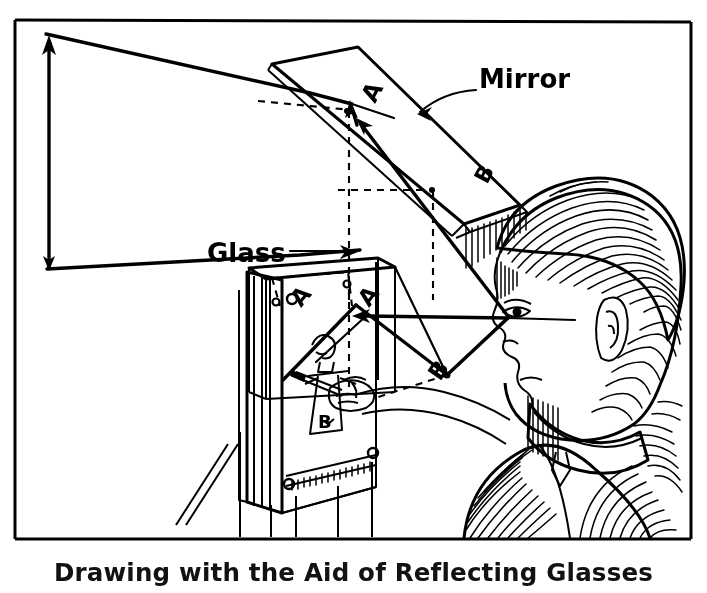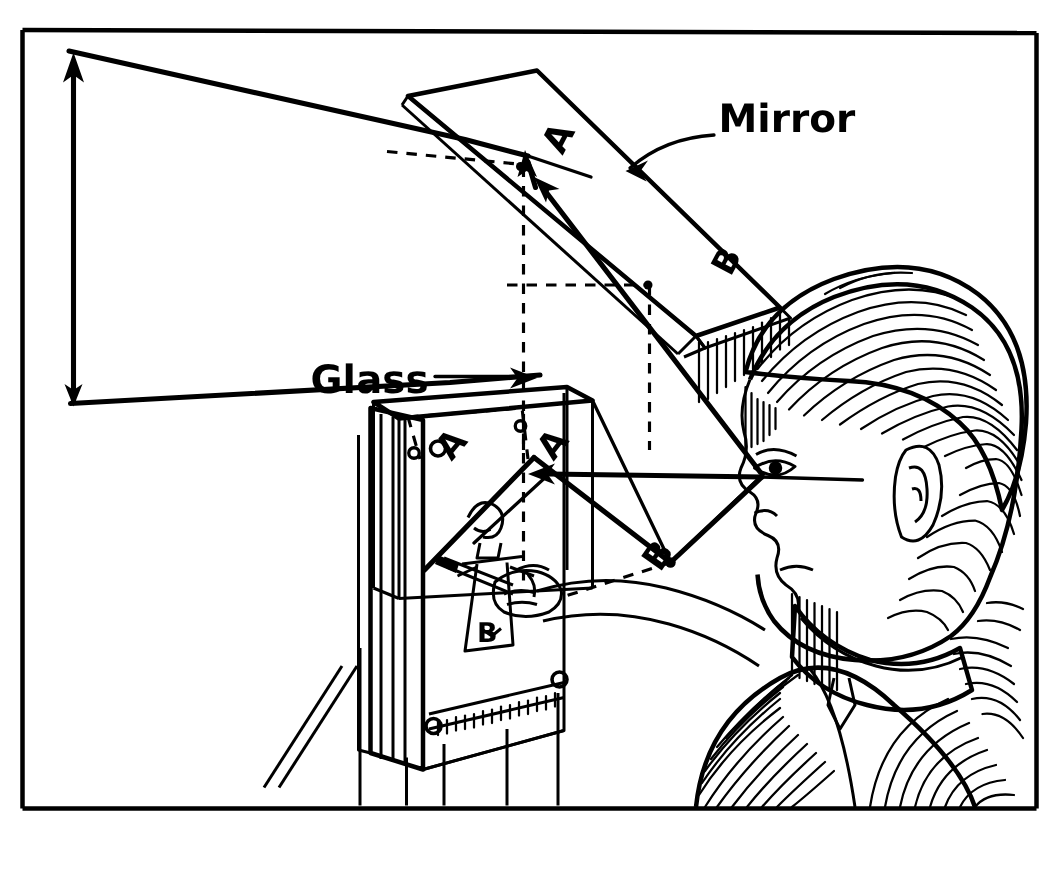--- a/index.html
+++ b/index.html
@@ -386,14 +386,15 @@
         <path d="M634,426 Q652,422 672,432"></path>
         <path d="M652,414 Q666,412 680,420"></path>
         <path d="M658,402 Q670,400 682,406"></path>
       </g>
 
       <path class="edge-thin" d="M556,452 L552,470 L560,486 L570,470 L566,452"></path>
     </g>
 
   </svg>
 
+  <div id="caption">Drawing with the Aid of Reflecting Glasses</div>
 
 </div>
 
 </body></html>

